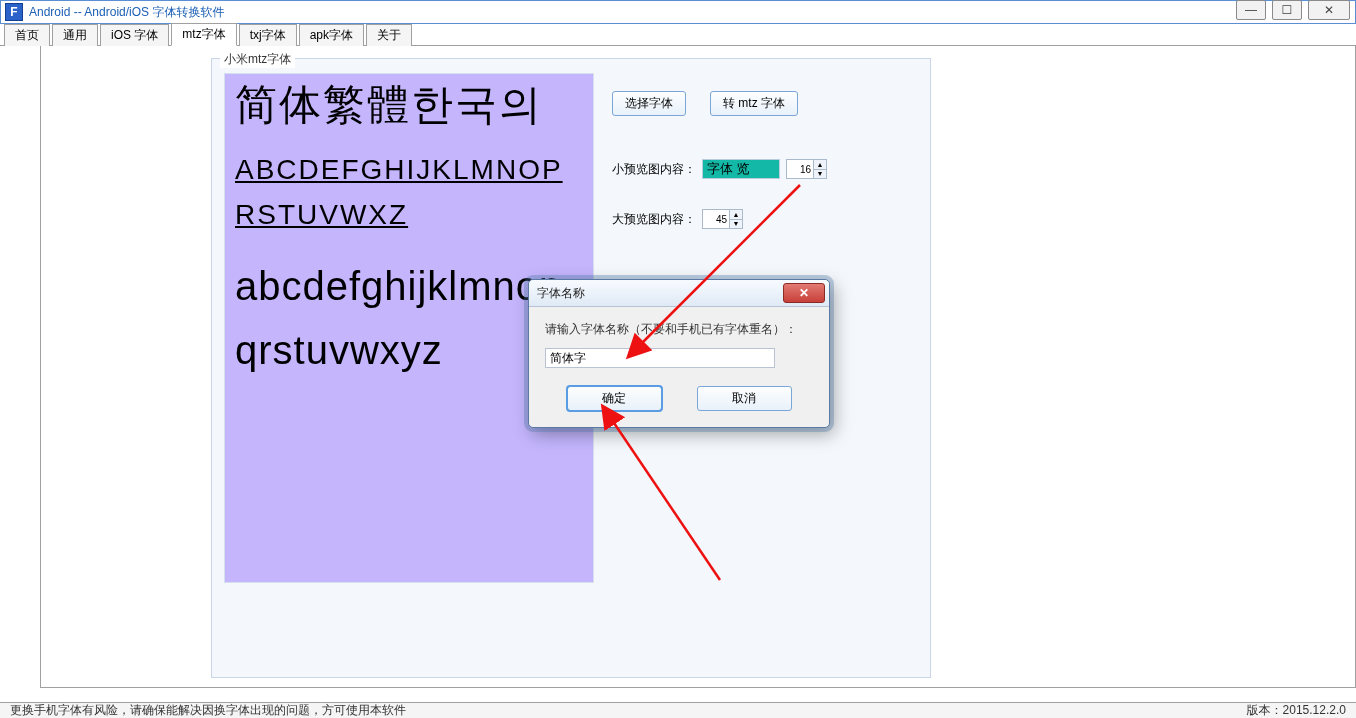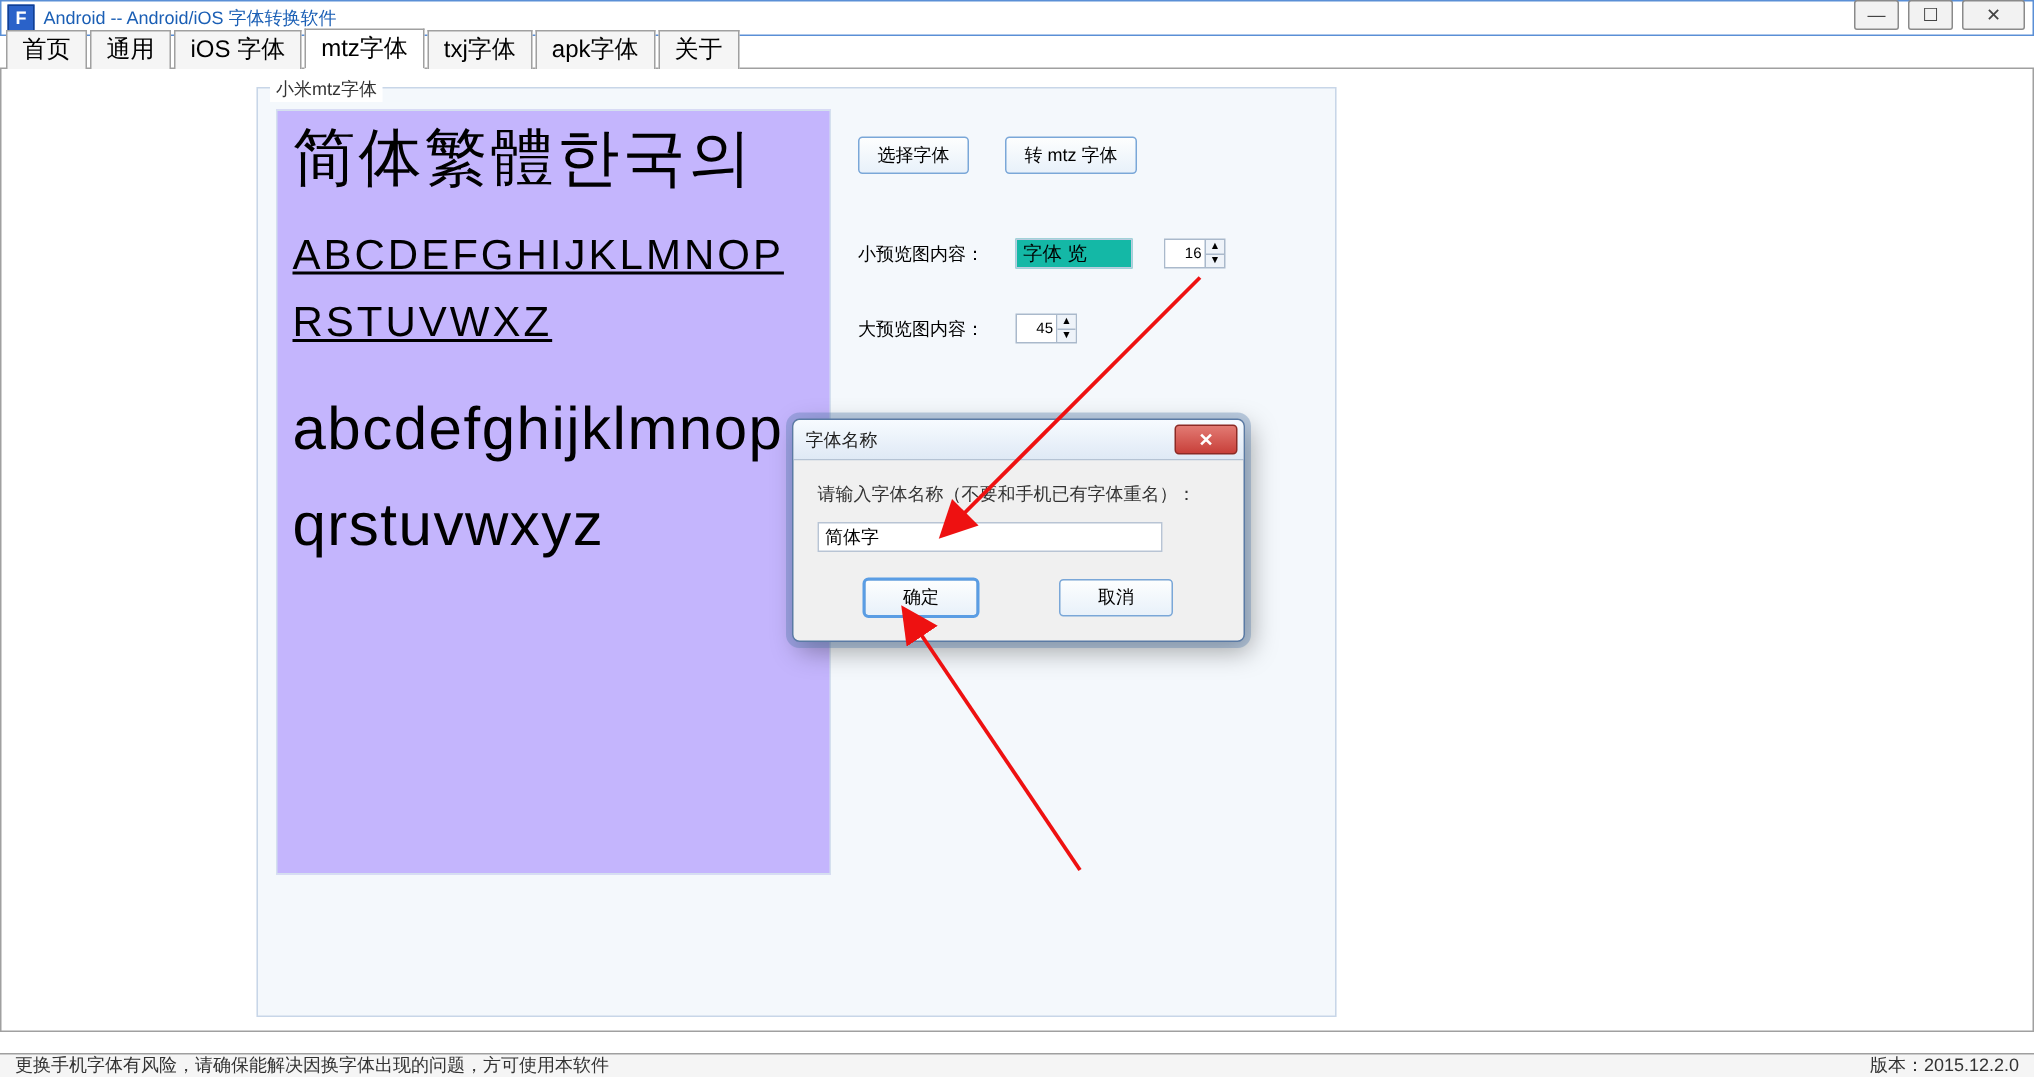--- a/index.html
+++ b/index.html
@@ -63,39 +63,40 @@
     background: #fff;
     border-bottom: 1px solid #a0a0a0;
     box-sizing: border-box;
   }
   .tab {
     border: 1px solid #a0a0a0;
     border-bottom: none;
     background: #f5f5f5;
     padding: 2px 10px;
     margin-right: 2px;
-    font-size: 16px;
+    font-size: 12px;
     cursor: default;
     position: relative;
     top: 1px;
   }
   .tab.active {
     background: #fff;
     border-bottom: 1px solid #fff;
     top: 1px;
     z-index: 2;
   }
   
   .client {
     border: 1px solid #a0a0a0;
     border-top: none;
     height: 642px;
     box-sizing: border-box;
     background: #fff;
     position: relative;
+    margin-left: 40px;
   }
   .groupbox {
     position: absolute;
     left: 170px;
     top: 12px;
     width: 720px;
     height: 620px;
     border: 1px solid #c8d6e8;
     background: #f4f8fc;
     box-sizing: border-box;
@@ -150,21 +151,21 @@
     padding: 3px 12px;
     font-size: 12px;
     font-family: inherit;
     border-radius: 3px;
     cursor: default;
   }
   .field-row {
     position: absolute;
     display: flex;
     align-items: center;
-    gap: 21px;
+    gap: 6px;
     font-size: 12px;
   }
   .text-input {
     border: 1px solid #bcccdf;
     background: #14b8a6;
     height: 20px;
     padding: 1px 4px;
     font-size: 13px;
     box-sizing: border-box;
     font-family: inherit;
@@ -247,21 +248,21 @@
     font-size: 12px;
     font-family: inherit;
     box-sizing: border-box;
   }
   .dialog-buttons {
     display: flex;
     justify-content: space-around;
     padding: 14px 20px 16px 20px;
   }
   .dialog-buttons .btn {
-    width: 76px;
+    width: 95px;
     text-align: center;
   }
   .dialog-buttons .btn.primary {
     outline: 2px solid #5a9de4;
     outline-offset: -1px;
   }
   
   .status-bar {
     position: absolute;
     left: 0; right: 0; bottom: 0;

